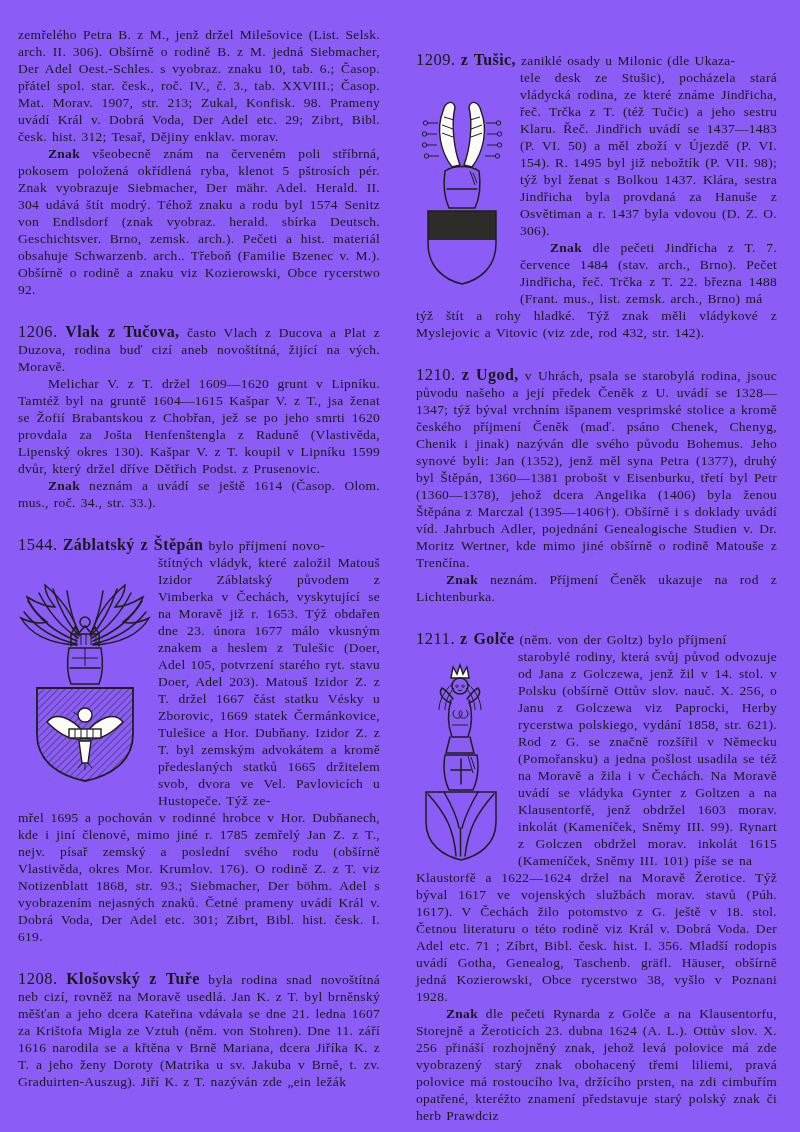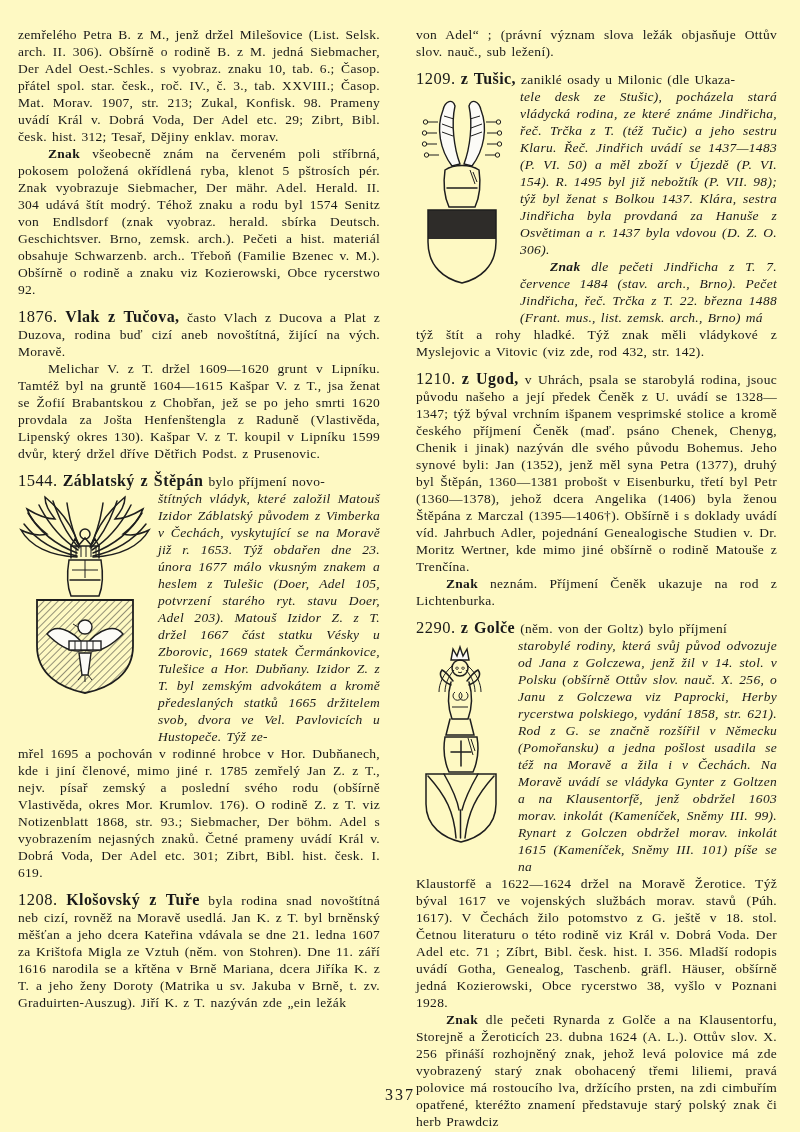--- a/index.html
+++ b/index.html
@@ -1,33 +1,33 @@
 <!DOCTYPE html>
 <html><head>
 <meta charset="utf-8">
 <style>
   html,body{margin:0;padding:0;background:#e8e6e0;}
   .page{
     position:relative;width:800px;height:1132px;margin:0 auto;
-    background:#fef9c3;color:#191919;box-sizing:border-box;
+    background:#8b5cf6;color:#191919;box-sizing:border-box;
     padding:26px 6px 0 18px;overflow:hidden;
     font-family:"Liberation Serif","DejaVu Serif",serif;
     font-size:13.5px;line-height:17px;
     letter-spacing:0.3px;word-spacing:1.4px;
   }
   .columns{display:flex;gap:36px;}
   .col{width:362px;}
   .col.right{width:361px;}
   p.para{margin:0;text-align:justify;}
   p.indent{text-indent:30px;}
-  .entry{margin-top:10px;}
+  .entry{margin-top:25px;}
   .enum{font-size:16.5px;letter-spacing:0.5px;}
   .ename{font-size:16px;font-weight:bold;letter-spacing:0.4px;}
   .lead{font-weight:bold;}
-  .fig-row{display:flex;align-items:flex-start;font-style:italic;}
+  .fig-row{display:flex;align-items:center;}
   .figure{flex:none;}
   .figure svg{display:block;}
   .beside{flex:1;min-width:0;}
   .fig-a{width:134px;margin:2px 6px 0 0;}
   .fig-b{width:94px;margin:2px 8px 0 2px;}
   .fig-c{width:92px;margin:2px 8px 0 2px;}
   .page-number{
     position:absolute;left:0;right:0;top:1086px;text-align:center;
     font-size:16px;letter-spacing:2px;
   }
@@ -39,22 +39,23 @@
 <body>
 
 <div class="page">
   <div class="columns">
 
     <div class="col left">
       <p class="para"><span>zemřelého Petra B. z M., jenž držel Milešovice (List. Selsk. arch. II. 306). Obšírně o rodině B. z M. jedná Siebmacher, Der Adel Oest.-Schles. s vyobraz. znaku 10, tab. 6.; Časop. přátel spol. star. česk., roč. IV., č. 3., tab. XXVIII.; Časop. Mat. Morav. 1907, str. 213; Zukal, Konfisk. 98. Prameny uvádí Král v. Dobrá Voda, Der Adel etc. 29; Zibrt, Bibl. česk. hist. 312; Tesař, Dějiny enklav. morav.</span></p>
       <p class="para indent"><span class="lead">Znak</span> <span>všeobecně znám na červeném poli stříbrná, pokosem položená okřídlená ryba, klenot 5 pštrosích pér. Znak vyobrazuje Siebmacher, Der mähr. Adel. Herald. II. 304 udává štít modrý. Téhož znaku a rodu byl 1574 Senitz von Endlsdorf (znak vyobraz. herald. sbírka Deutsch. Geschichtsver. Brno, zemsk. arch.). Pečeti a hist. materiál obsahuje Schwarzenb. arch.. Třeboň (Familie Bzenec v. M.). Obšírně o rodině a znaku viz Kozierowski, Obce rycerstwo 92.</span></p>
 
       <div class="entry">
-        <p class="para"><span class="enum">1876.</span> <span class="ename">Vlak z Tučova,</span> <span>často Vlach z Ducova a Plat z Duzova, rodina buď cizí aneb novoštítná, žijící na vých. Moravě.</span></p>
+        <p class="para"><span class="enum">1206.</span> <span class="ename">Vlak z Tučova,</span> <span>často Vlach z Ducova a Plat z Duzova, rodina buď cizí aneb novoštítná, žijící na vých. Moravě.</span></p>
         <p class="para indent"><span>Melichar V. z T. držel 1609—1620 grunt v Lipníku. Tamtéž byl na gruntě 1604—1615 Kašpar V. z T., jsa ženat se Žofií Brabantskou z Chobřan, jež se po jeho smrti 1620 provdala za Jošta Henfenštengla z Raduně (Vlastivěda, Lipenský okres 130). Kašpar V. z T. koupil v Lipníku 1599 dvůr, který držel dříve Dětřich Podst. z Prusenovic.</span></p>
+        <p class="para indent"><span class="lead">Znak</span> <span>neznám a uvádí se ještě 1614 (Časop. Olom. mus., roč. 34., str. 33.).</span></p>
       </div>
 
       <div class="entry">
         <p class="para"><span class="enum">1544.</span> <span class="ename">Záblatský z Štěpán</span> <span>bylo příjmení novo-</span></p>
         <div class="fig-row">
           <div class="figure fig-a">
             <svg width="134" height="206" viewBox="0 0 134 206">
               <defs>
                 <pattern id="hatchA" width="5" height="5" patternUnits="userSpaceOnUse" patternTransform="rotate(45)">
                   <line x1="0" y1="0" x2="0" y2="5" stroke="#2a2a2a" stroke-width="1"></line>
@@ -100,21 +101,20 @@
         </div>
         <p class="para"><span>mřel 1695 a pochován v rodinné hrobce v Hor. Dubňanech, kde i jiní členové, mimo jiné r. 1785 zemřelý Jan Z. z T., nejv. písař zemský a poslední svého rodu (obšírně Vlastivěda, okres Mor. Krumlov. 176). O rodině Z. z T. viz Notizenblatt 1868, str. 93.; Siebmacher, Der böhm. Adel s vyobrazením nejasných znaků. Četné prameny uvádí Král v. Dobrá Voda, Der Adel etc. 301; Zibrt, Bibl. hist. česk. I. 619.</span></p>
       </div>
 
       <div class="entry">
         <p class="para"><span class="enum">1208.</span> <span class="ename">Klošovský z Tuře</span> <span>byla rodina snad novoštítná neb cizí, rovněž na Moravě usedlá. Jan K. z T. byl brněnský měšťan a jeho dcera Kateřina vdávala se dne 21. ledna 1607 za Krištofa Migla ze Vztuh (něm. von Stohren). Dne 11. září 1616 narodila se a křtěna v Brně Mariana, dcera Jiříka K. z T. a jeho ženy Doroty (Matrika u sv. Jakuba v Brně, t. zv. Graduirten-Auszug). Jiří K. z T. nazýván zde „ein ležák</span></p>
       </div>
     </div>
 
     <div class="col right">
-      <p class="para"><span>von Adel“ ; (právní význam slova ležák objasňuje Ottův slov. nauč., sub ležení).</span></p>
 
       <div class="entry">
         <p class="para"><span class="enum">1209.</span> <span class="ename">z Tušic,</span> <span>zaniklé osady u Milonic (dle Ukaza-</span></p>
         <div class="fig-row">
           <div class="figure fig-b">
             <svg width="88" height="196" viewBox="0 0 88 196">
 
               <path class="thin" d="M20,32 H10 M19,43 H9 M19,54 H9 M21,65 H11"></path>
               <circle class="thin" cx="7.5" cy="32" r="2.2"></circle>
                 <circle class="thin" cx="6.5" cy="43" r="2.2"></circle>
@@ -147,21 +147,21 @@
         </div>
         <p class="para"><span>týž štít a rohy hladké. Týž znak měli vládykové z Myslejovic a Vitovic (viz zde, rod 432, str. 142).</span></p>
       </div>
 
       <div class="entry">
         <p class="para"><span class="enum">1210.</span> <span class="ename">z Ugod,</span> <span>v Uhrách, psala se starobylá rodina, jsouc původu našeho a její předek Čeněk z U. uvádí se 1328—1347; týž býval vrchním išpanem vesprimské stolice a kromě českého příjmení Čeněk (maď. psáno Chenek, Chenyg, Chenik i jinak) nazýván dle svého původu Bohemus. Jeho synové byli: Jan (1352), jenž měl syna Petra (1377), druhý byl Štěpán, 1360—1381 probošt v Eisenburku, třetí byl Petr (1360—1378), jehož dcera Angelika (1406) byla ženou Štěpána z Marczal (1395—1406†). Obšírně i s doklady uvádí víd. Jahrbuch Adler, pojednání Genealogische Studien v. Dr. Moritz Wertner, kde mimo jiné obšírně o rodině Matouše z Trenčína.</span></p>
         <p class="para indent"><span class="lead">Znak</span> <span>neznám. Příjmení Čeněk ukazuje na rod z Lichtenburka.</span></p>
       </div>
 
       <div class="entry">
-        <p class="para"><span class="enum">2290.</span> <span class="ename">z Golče</span> <span>(něm. von der Goltz) bylo příjmení</span></p>
+        <p class="para"><span class="enum">1211.</span> <span class="ename">z Golče</span> <span>(něm. von der Goltz) bylo příjmení</span></p>
         <div class="fig-row">
           <div class="figure fig-c">
             <svg width="86" height="206" viewBox="0 0 86 206">
 
               <path class="wh" d="M33,21 L35,10 L39,17 L42,8 L45,17 L49,10 L51,21 Z"></path>
 
               <circle class="ln" cx="42" cy="29" r="8"></circle>
               <path class="thin" d="M39,28 a1.2,1.2 0 1 0 0.1,0 M45,28 a1.2,1.2 0 1 0 0.1,0 M40,33 q2,1.5 4,0"></path>
 
               <path class="thin" d="M34,27 C25,35 21,45 21,53 M36,31 C29,39 27,47 27,53 M50,27 C59,35 63,45 63,53 M48,31 C55,39 57,47 57,53"></path>
@@ -186,14 +186,13 @@
             </svg>
           </div>
           <p class="para beside"><span>starobylé rodiny, která svůj původ odvozuje od Jana z Golczewa, jenž žil v 14. stol. v Polsku (obšírně Ottův slov. nauč. X. 256, o Janu z Golczewa viz Paprocki, Herby rycerstwa polskiego, vydání 1858, str. 621). Rod z G. se značně rozšířil v Německu (Pomořansku) a jedna pošlost usadila se též na Moravě a žila i v Čechách. Na Moravě uvádí se vládyka Gynter z Goltzen a na Klausentorfě, jenž obdržel 1603 morav. inkolát (Kameníček, Sněmy III. 99). Rynart z Golczen obdržel morav. inkolát 1615 (Kameníček, Sněmy III. 101) píše se na</span></p>
         </div>
         <p class="para"><span>Klaustorfě a 1622—1624 držel na Moravě Žerotice. Týž býval 1617 ve vojenských službách morav. stavů (Púh. 1617). V Čechách žilo potomstvo z G. ještě v 18. stol. Četnou literaturu o této rodině viz Král v. Dobrá Voda. Der Adel etc. 71 ; Zíbrt, Bibl. česk. hist. I. 356. Mladší rodopis uvádí Gotha, Genealog, Taschenb. gräfl. Häuser, obšírně jedná Kozierowski, Obce rycerstwo 38, vyšlo v Poznani 1928.</span></p>
         <p class="para indent"><span class="lead">Znak</span> <span>dle pečeti Rynarda z Golče a na Klausentorfu, Storejně a Žeroticích 23. dubna 1624 (A. L.). Ottův slov. X. 256 přináší rozhojněný znak, jehož levá polovice má zde vyobrazený starý znak obohacený třemi liliemi, pravá polovice má rostoucího lva, držícího prsten, na zdi cimbuřím opatřené, kteréžto znamení představuje starý polský znak či herb Prawdciz</span></p>
       </div>
     </div>
   </div>
 
-  <div class="page-number">337</div>
 </div>
 
 </body></html>

